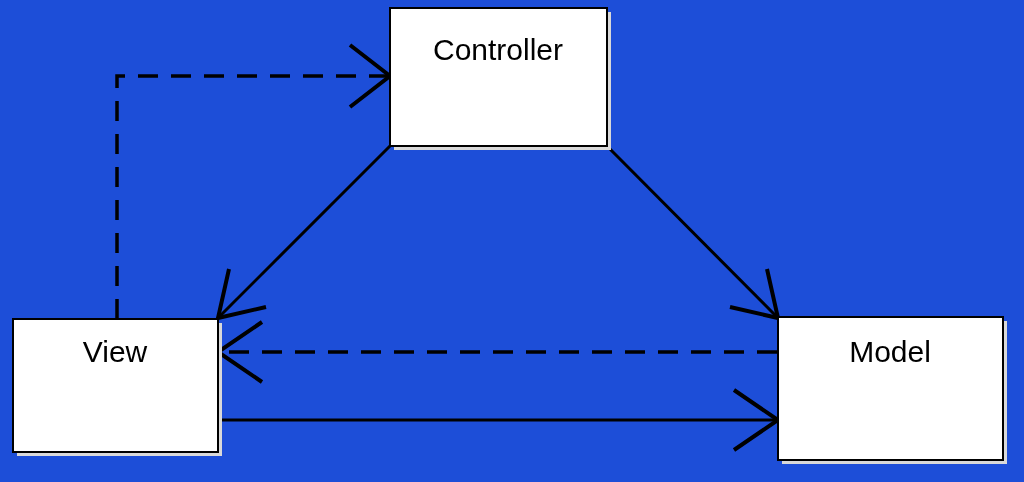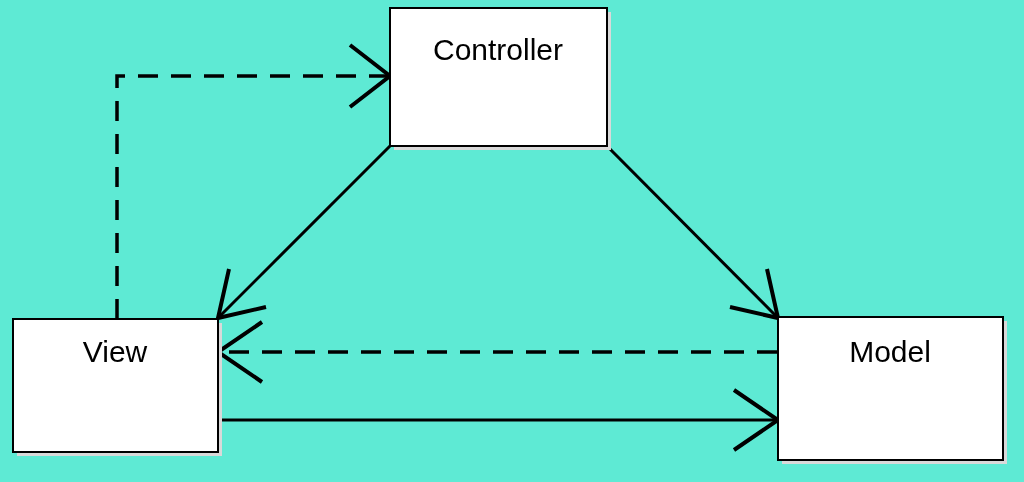--- a/index.html
+++ b/index.html
@@ -10,21 +10,21 @@
   body {
     width: 1024px;
     height: 482px;
     overflow: hidden;
     font-family: "Liberation Sans", sans-serif;
   }
   #diagram-root {
     position: relative;
     width: 1024px;
     height: 482px;
-    background: #5eead4;
+    background: #1d4ed8;
   }
   #mvc-svg {
     display: block;
     width: 1024px;
     height: 482px;
   }
   .node-box {
     fill: #ffffff;
     stroke: #000000;
     stroke-width: 2;

